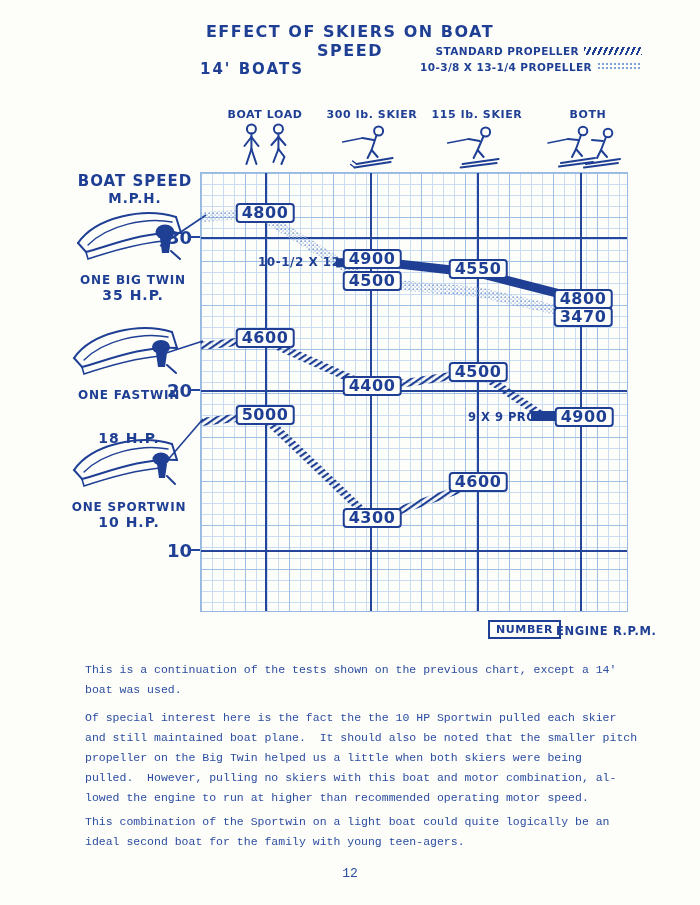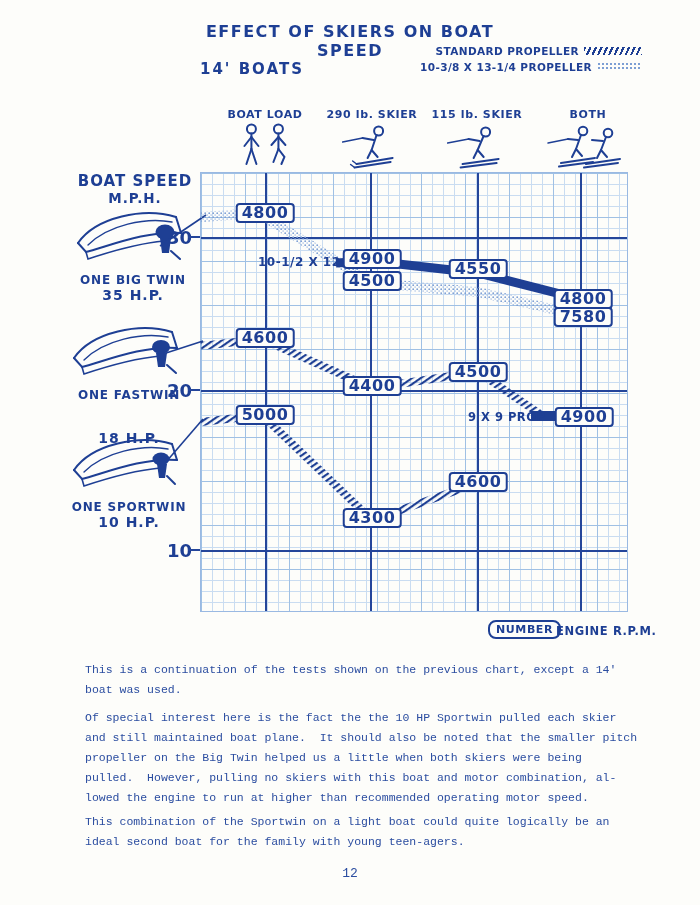--- a/index.html
+++ b/index.html
@@ -82,21 +82,21 @@
       <line x1="44" y1="12.5" x2="44" y2="28"></line>
       <line x1="44" y1="16" x2="37" y2="24"></line>
         <line x1="44" y1="16" x2="51" y2="24"></line>
       <line x1="44" y1="28" x2="39" y2="41"></line>
         <path d="M44,28 L50,36 L47,43"></path>
     </g>
   </svg>
 </div>
 
 <div class="abs" style="left:372px;top:108px;transform:translateX(-50%);text-align:center;">
-  <div class="colhdr">290 lb. SKIER</div>
+  <div class="colhdr">300 lb. SKIER</div>
   <svg width="62" height="48" viewBox="0 0 62 48">
     <g class="st">
       <line x1="2" y1="21" x2="22" y2="17" stroke-width="1.4"></line>
       <circle cx="38" cy="10" r="4.5"></circle>
       <line x1="36" y1="14" x2="31" y2="29"></line>
       <path d="M33,19 L22,17"></path>
       <path d="M31,29 L37,36 M31,29 L27,37"></path>
       <path d="M16,43 L52,37"></path>
         <path d="M14,46.5 L50,41"></path>
       <path d="M16,43 L12,40" stroke-width="1.5"></path>
@@ -237,33 +237,33 @@
 
   <path d="M201,422 L262,415 L372,520 L478,483" stroke="url(#hatchP)" stroke-width="8" fill="none"></path>
 </svg>
 
 <div class="abs vbox" style="left:265px;top:213px;">4800</div>
 <div class="abs freelabel" style="left:258px;top:255px;">10-1/2 X 12</div>
 <div class="abs vbox" style="left:372px;top:259px;">4900</div>
 <div class="abs vbox" style="left:372px;top:281px;">4500</div>
 <div class="abs vbox" style="left:478px;top:269px;">4550</div>
 <div class="abs vbox" style="left:583px;top:299px;">4800</div>
-<div class="abs vbox" style="left:583px;top:317px;">7580</div>
+<div class="abs vbox" style="left:583px;top:317px;">3470</div>
 
 <div class="abs vbox" style="left:265px;top:338px;">4600</div>
 <div class="abs vbox" style="left:372px;top:386px;text-align:right;">4400</div>
 <div class="abs vbox" style="left:478px;top:372px;">4500</div>
 <div class="abs freelabel" style="left:468px;top:410px;font-size:11.5px;">9 X 9 PROP</div>
 <div class="abs vbox" style="left:584px;top:417px;">4900</div>
 
 <div class="abs vbox" style="left:265px;top:415px;">5000</div>
 <div class="abs vbox" style="left:372px;top:518px;">4300</div>
 <div class="abs vbox" style="left:478px;top:482px;">4600</div>
 
-<div class="abs" style="left:488px;top:620px;border:2px solid #1e3f94;border-radius:8px;background:#fdfdfa;padding:1px 6px;font-size:11px;font-weight:bold;letter-spacing:0.6px;">NUMBER</div>
+<div class="abs" style="left:488px;top:620px;border:2px solid #1e3f94;border-radius:0;background:#fdfdfa;padding:1px 6px;font-size:11px;font-weight:bold;letter-spacing:0.6px;">NUMBER</div>
 <div class="abs hand" style="left:556px;top:624px;font-size:11.5px;letter-spacing:0.6px;">ENGINE R.P.M.</div>
 
 <div class="abs para" style="left:85px;top:660px;width:600px;">This is a continuation of the tests shown on the previous chart, except a 14'
 boat was used.</div>
 <div class="abs para" style="left:85px;top:708px;width:600px;">Of special interest here is the fact the the 10 HP Sportwin pulled each skier
 and still maintained boat plane.  It should also be noted that the smaller pitch
 propeller on the Big Twin helped us a little when both skiers were being
 pulled.  However, pulling no skiers with this boat and motor combination, al-
 lowed the engine to run at higher than recommended operating motor speed.</div>
 <div class="abs para" style="left:85px;top:812px;width:600px;">This combination of the Sportwin on a light boat could quite logically be an

